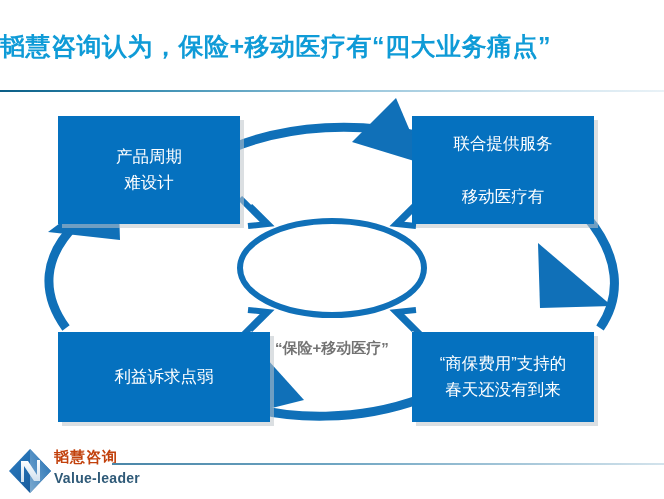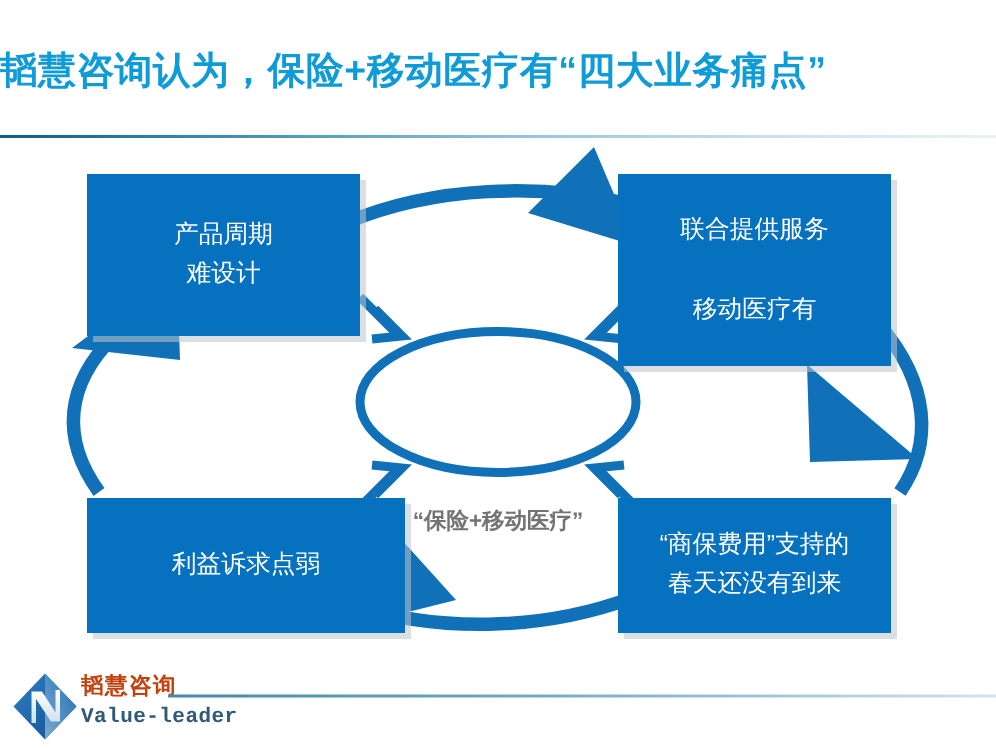--- a/index.html
+++ b/index.html
@@ -59,21 +59,21 @@
     flex-direction: column;
     align-items: center;
     justify-content: center;
     font-size: 16.5px;
     line-height: 1.55;
     text-align: center;
     box-shadow: 4px 4px 0 rgba(190,196,202,0.55);
     z-index: 3;
   }
   #box-top-left    { left: 58px;  top: 20px;  width: 182px; height: 108px; }
-  #box-top-right   { left: 412px; top: 20px;  width: 182px; height: 128px; gap: 27px; }
+  #box-top-right   { left: 412px; top: 20px;  width: 182px; height: 108px; gap: 27px; }
   #box-bottom-left { left: 58px;  top: 236px; width: 212px; height: 90px;  }
   #box-bottom-right{ left: 412px; top: 236px; width: 182px; height: 90px;  }
 
   .box-line { display: block; }
 
   #center-label {
     position: absolute;
     left: 232px;
     top: 240px;
     width: 200px;
@@ -119,21 +119,21 @@
   }
   #logo-en {
     position: absolute;
     left: 46px;
     top: 24px;
     font-size: 14px;
     font-weight: bold;
     color: #2f5a78;
     letter-spacing: 0.3px;
     white-space: nowrap;
-    font-family: Liberation Mono, monospace;
+    font-family: Liberation Sans, sans-serif;
   }
   #footer-rule {
     position: absolute;
     left: 112px;
     top: 22px;
     width: 552px;
     height: 1.5px;
     background: linear-gradient(to right, #4a86a8 0%, #6ea5c2 40%, #a8c8da 75%, #d3e3ec 100%);
   }
   #footer-text {

